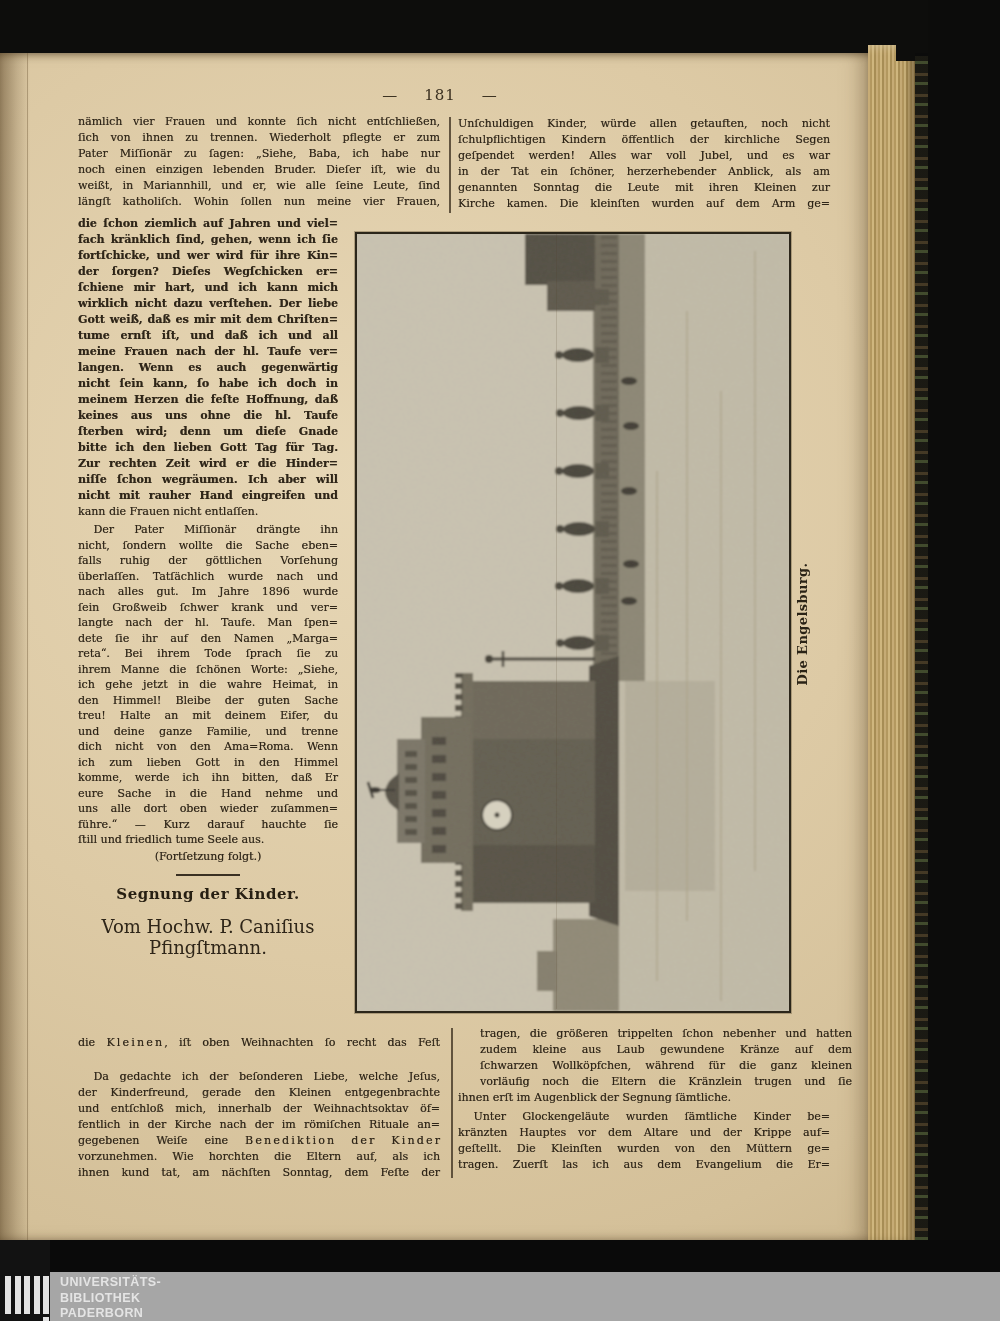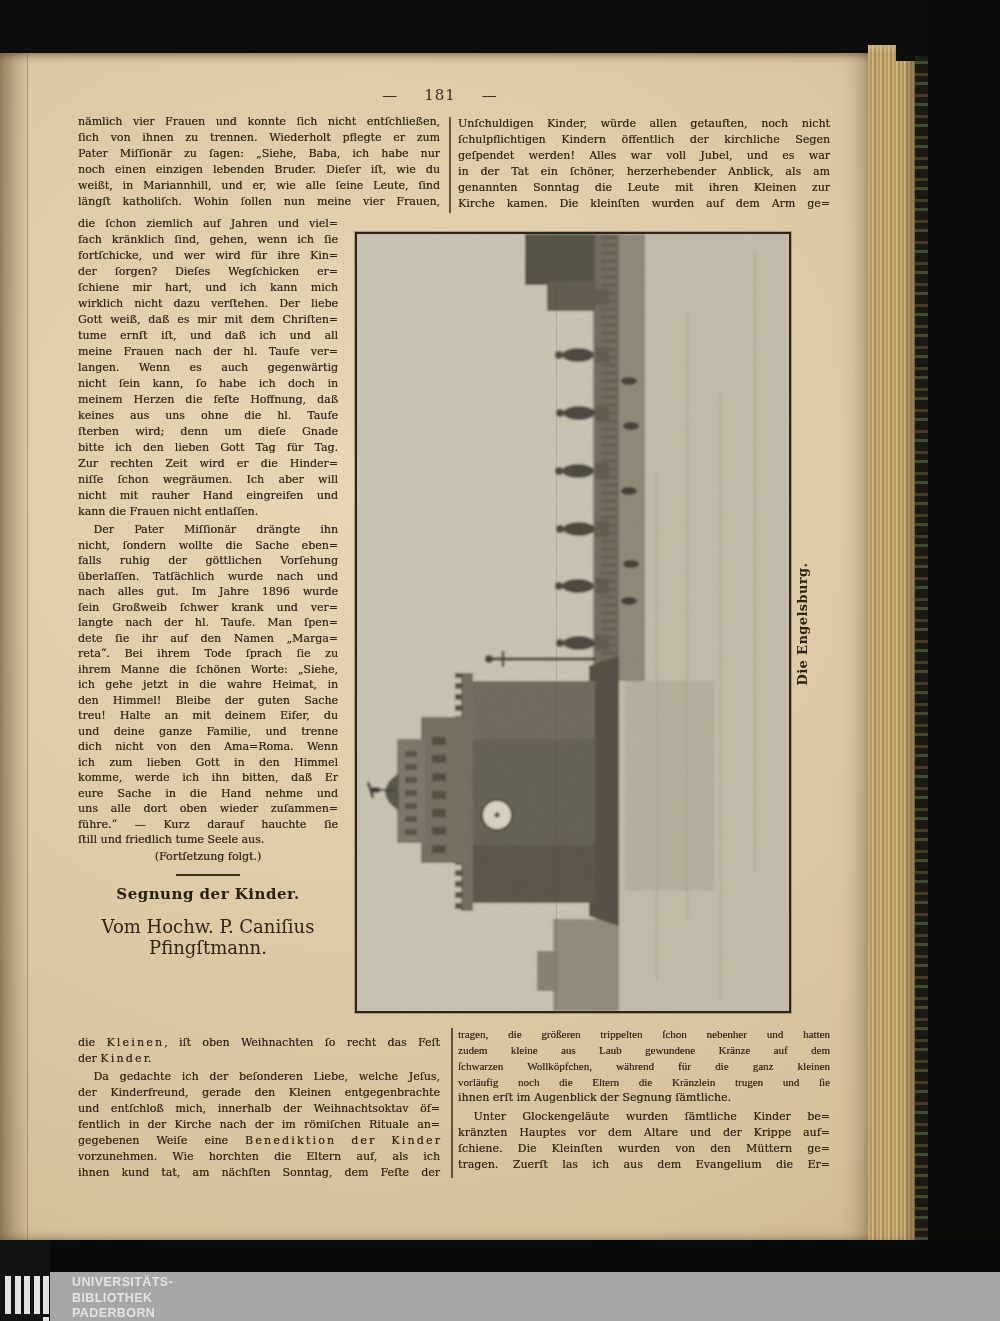--- a/index.html
+++ b/index.html
@@ -46,21 +46,21 @@
   .photo svg{display:block;}
   .photo-crease{position:absolute;left:556px;top:181px;width:1px;height:775px;background:rgba(80,65,40,.16);}
   .caption{position:absolute;left:733px;top:563px;width:140px;height:16px;transform:rotate(-90deg);
            text-align:center;font-size:13px;font-weight:bold;color:#2a2316;letter-spacing:.4px;}
   
   .footer-bar{position:absolute;left:0;top:1272px;width:1000px;height:49px;background:#a6a6a6;}
   .logo-block{position:absolute;left:0;top:1240px;width:50px;height:81px;background:#121212;}
   .bars{position:absolute;left:5px;top:36px;display:flex;gap:3.5px;}
   .bar{width:6px;height:38px;background:#e3e3e3;}
   .bar-dot{position:absolute;left:43px;top:77px;width:6px;height:5px;background:#e3e3e3;}
-  .footer-text{position:absolute;left:72px;top:1275px;font-family:"Liberation Sans",sans-serif;
+  .footer-text{position:absolute;left:60px;top:1275px;font-family:"Liberation Sans",sans-serif;
        font-size:12.5px;font-weight:bold;letter-spacing:.4px;line-height:15.5px;color:#e4e4e4;}
 </style>
 </head>
 <body>
 
 <div id="stage">
 
   <div class="band-top"></div>
   <div class="bg-right"></div>
 
@@ -77,21 +77,21 @@
       <span>181</span>
       <span>—</span>
     </div>
 
     <div class="txt" style="left:78px;top:61px;width:362px;">nämlich vier Frauen und konnte ſich nicht entſchließen,
 ſich von ihnen zu trennen. Wiederholt pflegte er zum
 Pater Miſſionär zu ſagen: „Siehe, Baba, ich habe nur
 noch einen einzigen lebenden Bruder. Dieſer iſt, wie du
 weißt, in Mariannhill, und er, wie alle ſeine Leute, ſind
 längſt katholiſch. Wohin ſollen nun meine vier Frauen,</div>
-    <div class="txt" style="left:78px;top:163px;width:260px;">die ſchon ziemlich auf Jahren und viel=
+    <div class="txt" style="left:78px;top:163px;width:260px;font-weight:bold;">die ſchon ziemlich auf Jahren und viel=
 fach kränklich ſind, gehen, wenn ich ſie
 fortſchicke, und wer wird für ihre Kin=
 der ſorgen? Dieſes Wegſchicken er=
 ſchiene mir hart, und ich kann mich
 wirklich nicht dazu verſtehen. Der liebe
 Gott weiß, daß es mir mit dem Chriſten=
 tume ernſt iſt, und daß ich und all
 meine Frauen nach der hl. Taufe ver=
 langen. Wenn es auch gegenwärtig
 nicht ſein kann, ſo habe ich doch in
@@ -124,43 +124,42 @@
 uns alle dort oben wieder zuſammen=
 führe.“ — Kurz darauf hauchte ſie</div>
     <div class="txt tail" style="left:78px;top:779px;width:260px;">ſtill und friedlich tume Seele aus.</div>
     <div class="txt center" style="left:78px;top:796px;width:260px;">(Fortſetzung folgt.)</div>
 
     <div class="rule"></div>
     <div class="title">Segnung der Kinder.</div>
     <div class="byline">Vom Hochw. P. Caniſius Pfingſtmann.</div>
 
     <div class="txt" style="left:78px;top:982px;width:362px;">die K l e i n e n , iſt oben Weihnachten ſo recht das Feſt</div>
-    <div class="txt tail" style="left:78px;top:998px;width:362px;">der K i n d e r.</div>
     <div class="txt" style="left:458px;top:63px;width:372px;">Unſchuldigen Kinder, würde allen getauften, noch nicht
 ſchulpflichtigen Kindern öffentlich der kirchliche Segen
 geſpendet werden! Alles war voll Jubel, und es war
 in der Tat ein ſchöner, herzerhebender Anblick, als am
 genannten Sonntag die Leute mit ihren Kleinen zur
 Kirche kamen. Die kleinſten wurden auf dem Arm ge=</div>
 
     <div class="txt ind" style="left:78px;top:1016px;width:362px;">Da gedachte ich der beſonderen Liebe, welche Jeſus,
 der Kinderfreund, gerade den Kleinen entgegenbrachte
 und entſchloß mich, innerhalb der Weihnachtsoktav öf=
 fentlich in der Kirche nach der im römiſchen Rituale an=
 gegebenen Weiſe eine B e n e d i k t i o n d e r K i n d e r
 vorzunehmen. Wie horchten die Eltern auf, als ich
 ihnen kund tat, am nächſten Sonntag, dem Feſte der</div>
-    <div class="txt" style="left:458px;top:973px;width:372px;font-family:Liberation Serif, serif;">tragen, die größeren trippelten ſchon nebenher und hatten
+    <div class="txt" style="left:480px;top:973px;width:372px;">tragen, die größeren trippelten ſchon nebenher und hatten
 zudem kleine aus Laub gewundene Kränze auf dem
 ſchwarzen Wollköpfchen, während für die ganz kleinen
 vorläufig noch die Eltern die Kränzlein trugen und ſie</div>
     <div class="txt tail" style="left:458px;top:1037px;width:372px;">ihnen erſt im Augenblick der Segnung ſämtliche.</div>
     <div class="txt ind" style="left:458px;top:1056px;width:372px;">Unter Glockengeläute wurden ſämtliche Kinder be=
 kränzten Hauptes vor dem Altare und der Krippe auf=
-ſchiene. Die Kleinſten wurden von den Müttern ge=
+geſtellt. Die Kleinſten wurden von den Müttern ge=
 tragen. Zuerſt las ich aus dem Evangelium die Er=</div>
 
     <div class="divider" style="left:449px;top:64px;height:96px;"></div>
     <div class="divider" style="left:451px;top:975px;height:150px;"></div>
 
     <div class="photo">
       <svg width="432" height="777" viewBox="0 0 432 777">
         <defs>
           <filter id="soft">
               <feGaussianBlur stdDeviation="0.8"></feGaussianBlur>

